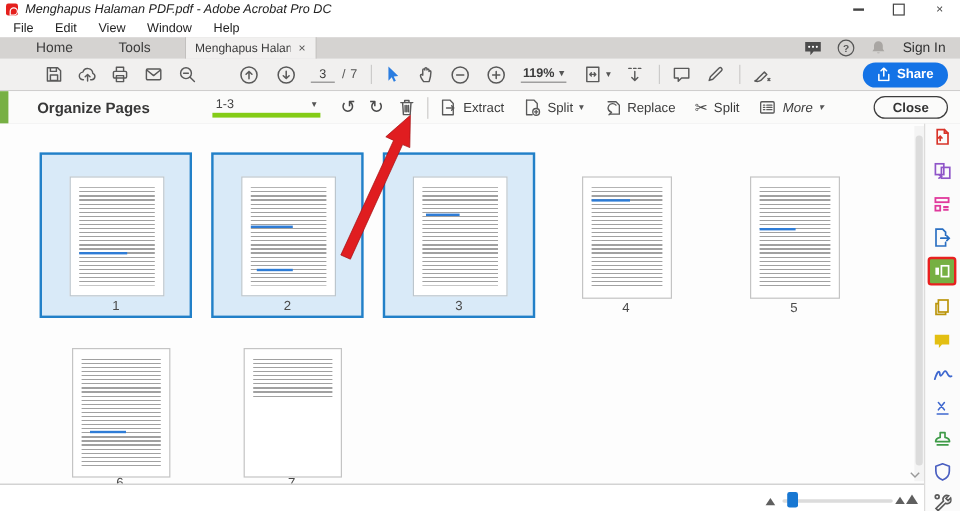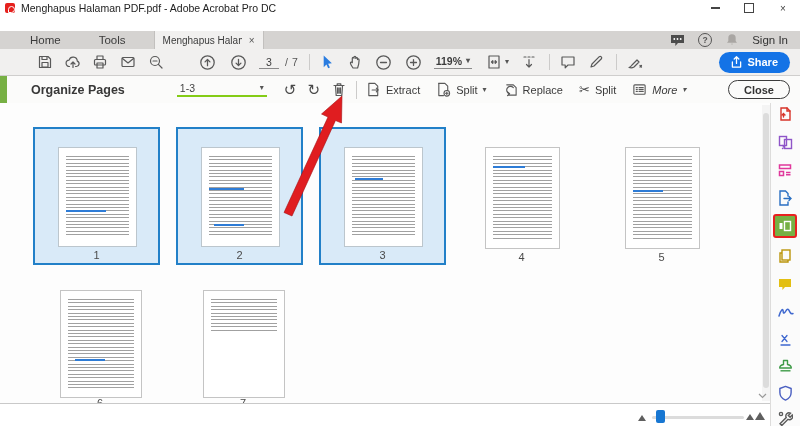--- a/index.html
+++ b/index.html
@@ -4,21 +4,21 @@
 <style>
   html,body{margin:0;padding:0;background:#888;}
   #app{position:relative;width:800px;height:426px;background:#fff;overflow:hidden;
        font-family:"Liberation Sans",sans-serif;color:#333;-webkit-font-smoothing:antialiased;}
   .abs{position:absolute;}
   .flex{display:flex;align-items:center;}
   svg{display:block;}
   .ic{stroke:#595959;fill:none;stroke-width:1.2;stroke-linecap:round;stroke-linejoin:round;}
 
   
-  .titlebar{position:absolute;left:0;top:0;width:800px;height:16px;background:#fff;display:flex;align-items:center;font-size:10.5px;color:#222;}
+  .titlebar{position:absolute;left:0;top:0;width:800px;height:16px;background:#fff;display:flex;align-items:center;font-size:10.5px;color:#222;font-style:italic;}
   .acro-logo{width:10px;height:10px;background:#e5201d;border-radius:2px;margin-left:5px;position:relative;}
   .acro-logo:after{content:"";position:absolute;left:2.5px;top:2.5px;width:5px;height:5px;border:1.2px solid #fff;border-radius:50% 50% 50% 0;}
   .win-ctl{display:flex;margin-left:auto;align-items:center;height:100%;}
   .win-ctl .c{width:34px;height:100%;display:flex;align-items:center;justify-content:center;color:#444;font-size:10px;}
   .min-bar{width:9px;height:1.5px;background:#444;}
   .max-box{width:8px;height:8px;border:1.2px solid #444;}
 
   
   .menubar{position:absolute;left:0;top:16px;width:800px;height:15px;background:#fff;display:flex;align-items:center;font-size:10.5px;color:#222;}
   .menubar span{padding:0 9px;}
@@ -37,21 +37,21 @@
   .tsep{width:1px;height:16px;background:#cccbca;}
   .pg-input{width:20px;border-bottom:1px solid #8a8a8a;text-align:center;}
   .zoom-field{display:flex;align-items:center;border-bottom:1px solid #8a8a8a;padding:0 2px 1px 2px;gap:4px;}
   .caret{font-size:8px;color:#555;line-height:1;}
   .share-btn{margin-left:auto;margin-right:10px;height:21px;background:#1473e6;color:#fff;border-radius:11px;display:flex;align-items:center;gap:5px;padding:0 12px;font-size:11px;font-weight:bold;text-align:center;}
 
   
   .orgbar{position:absolute;left:0;top:76px;width:800px;height:27px;background:#fbfbfa;border-bottom:1px solid #dddcdb;display:flex;align-items:center;}
   .org-green{position:absolute;left:0;top:0;width:7px;height:27px;background:#77b044;}
   .org-title{margin-left:31px;font-size:12.5px;font-weight:bold;color:#383838;}
-  .range-field{margin-left:52px;width:84px;border-bottom:2px solid #84cc16;display:flex;align-items:center;justify-content:space-between;font-size:10.5px;color:#444;padding:0 3px 1px 3px;}
+  .range-field{margin-left:52px;width:84px;border-bottom:4px solid #84cc16;display:flex;align-items:center;justify-content:space-between;font-size:10.5px;color:#444;padding:0 3px 1px 3px;}
   .rot{font-size:15px;color:#4a4a4a;line-height:1;}
   .org-item{display:flex;align-items:center;gap:5px;font-size:11px;color:#3b3b3b;}
   .close-btn{margin-left:auto;margin-right:10px;border:1.5px solid #3c3c3c;border-radius:11px;padding:2.5px 15px;font-size:11px;font-weight:bold;color:#333;}
 
   
   .content{position:absolute;left:0;top:103px;width:771px;height:300px;background:#fdfdfd;}
   .thumb-sel{position:absolute;width:123px;height:134px;border:2px solid #2280c8;background:#d9eaf8;}
   .mini-page{position:absolute;background:#fff;border:1px solid #c4c4c4;}
   .thumb-sel .mini-page{left:23px;top:18px;width:77px;height:98px;border-color:#bcc6cd;}
   .ptext{position:absolute;left:7px;right:7px;top:8px;bottom:8px;opacity:.85;
@@ -90,20 +90,27 @@
         </div>
       <div class="c">
           <span class="max-box"></span>
         </div>
       <div class="c">
           <span>×</span>
         </div>
     </div>
   </div>
 
+  <div class="menubar">
+    <span style="margin-left:2px;">File</span>
+    <span>Edit</span>
+    <span>View</span>
+    <span>Window</span>
+    <span>Help</span>
+  </div>
 
   <div class="tabbar">
     <span class="tab-plain" style="margin-left:18px;">Home</span>
     <span class="tab-plain" style="margin-left:14px;">Tools</span>
     <div class="tab-doc" style="margin-left:16px;">
       <span style="white-space:nowrap;overflow:hidden;">Menghapus Halam...</span>
       <span class="x">×</span>
     </div>
     <div class="tabbar-right">
       <svg width="15" height="13" viewBox="0 0 15 13">

